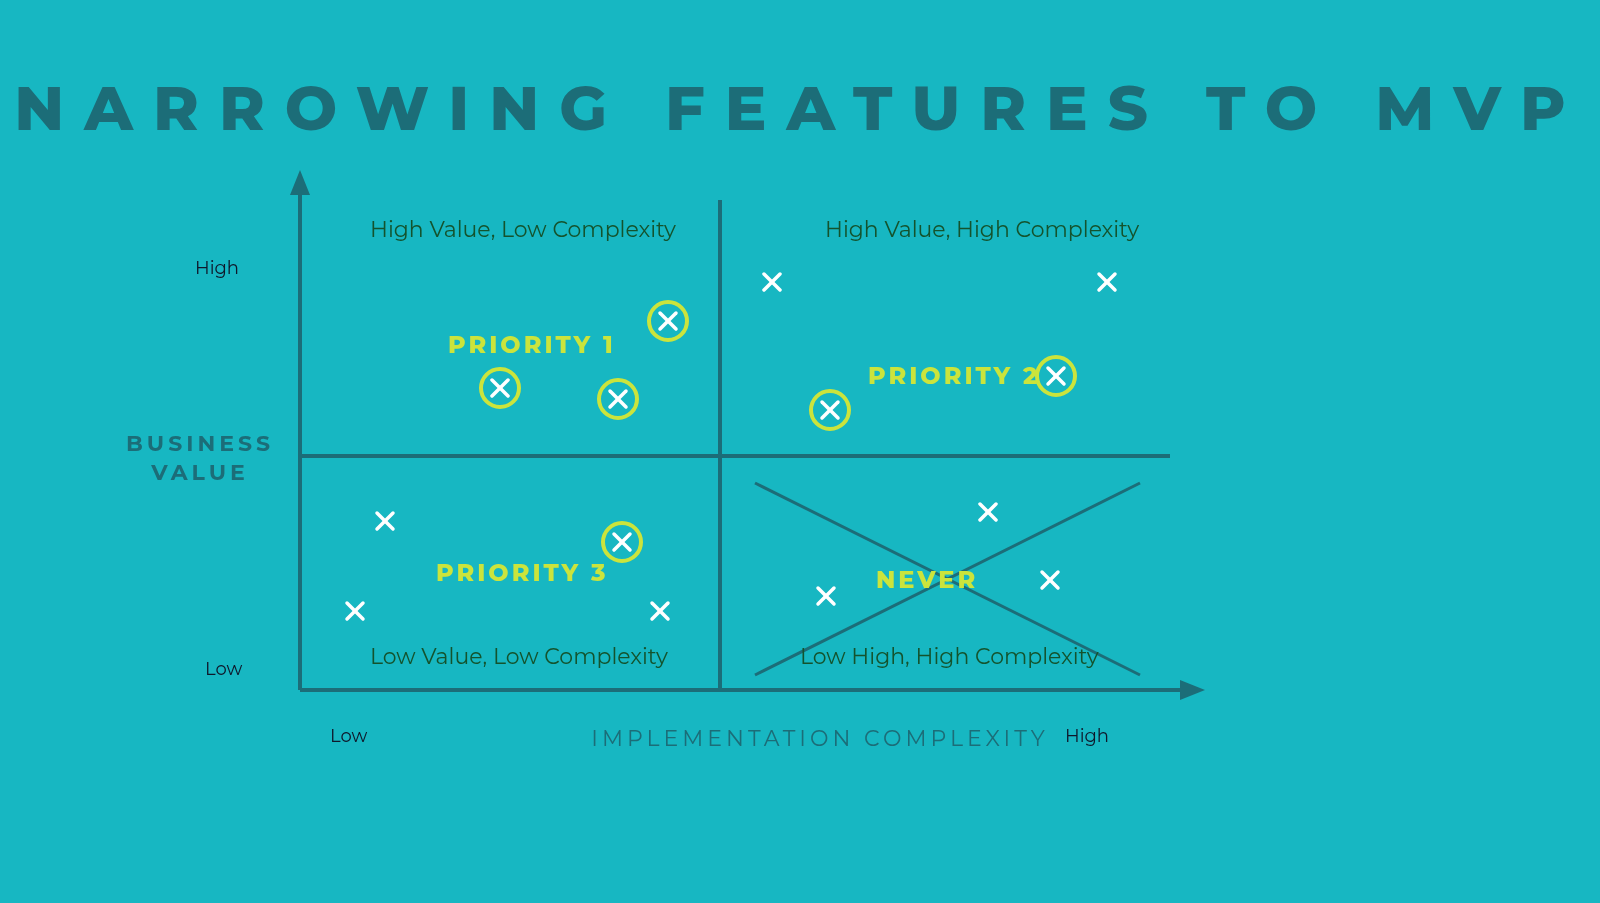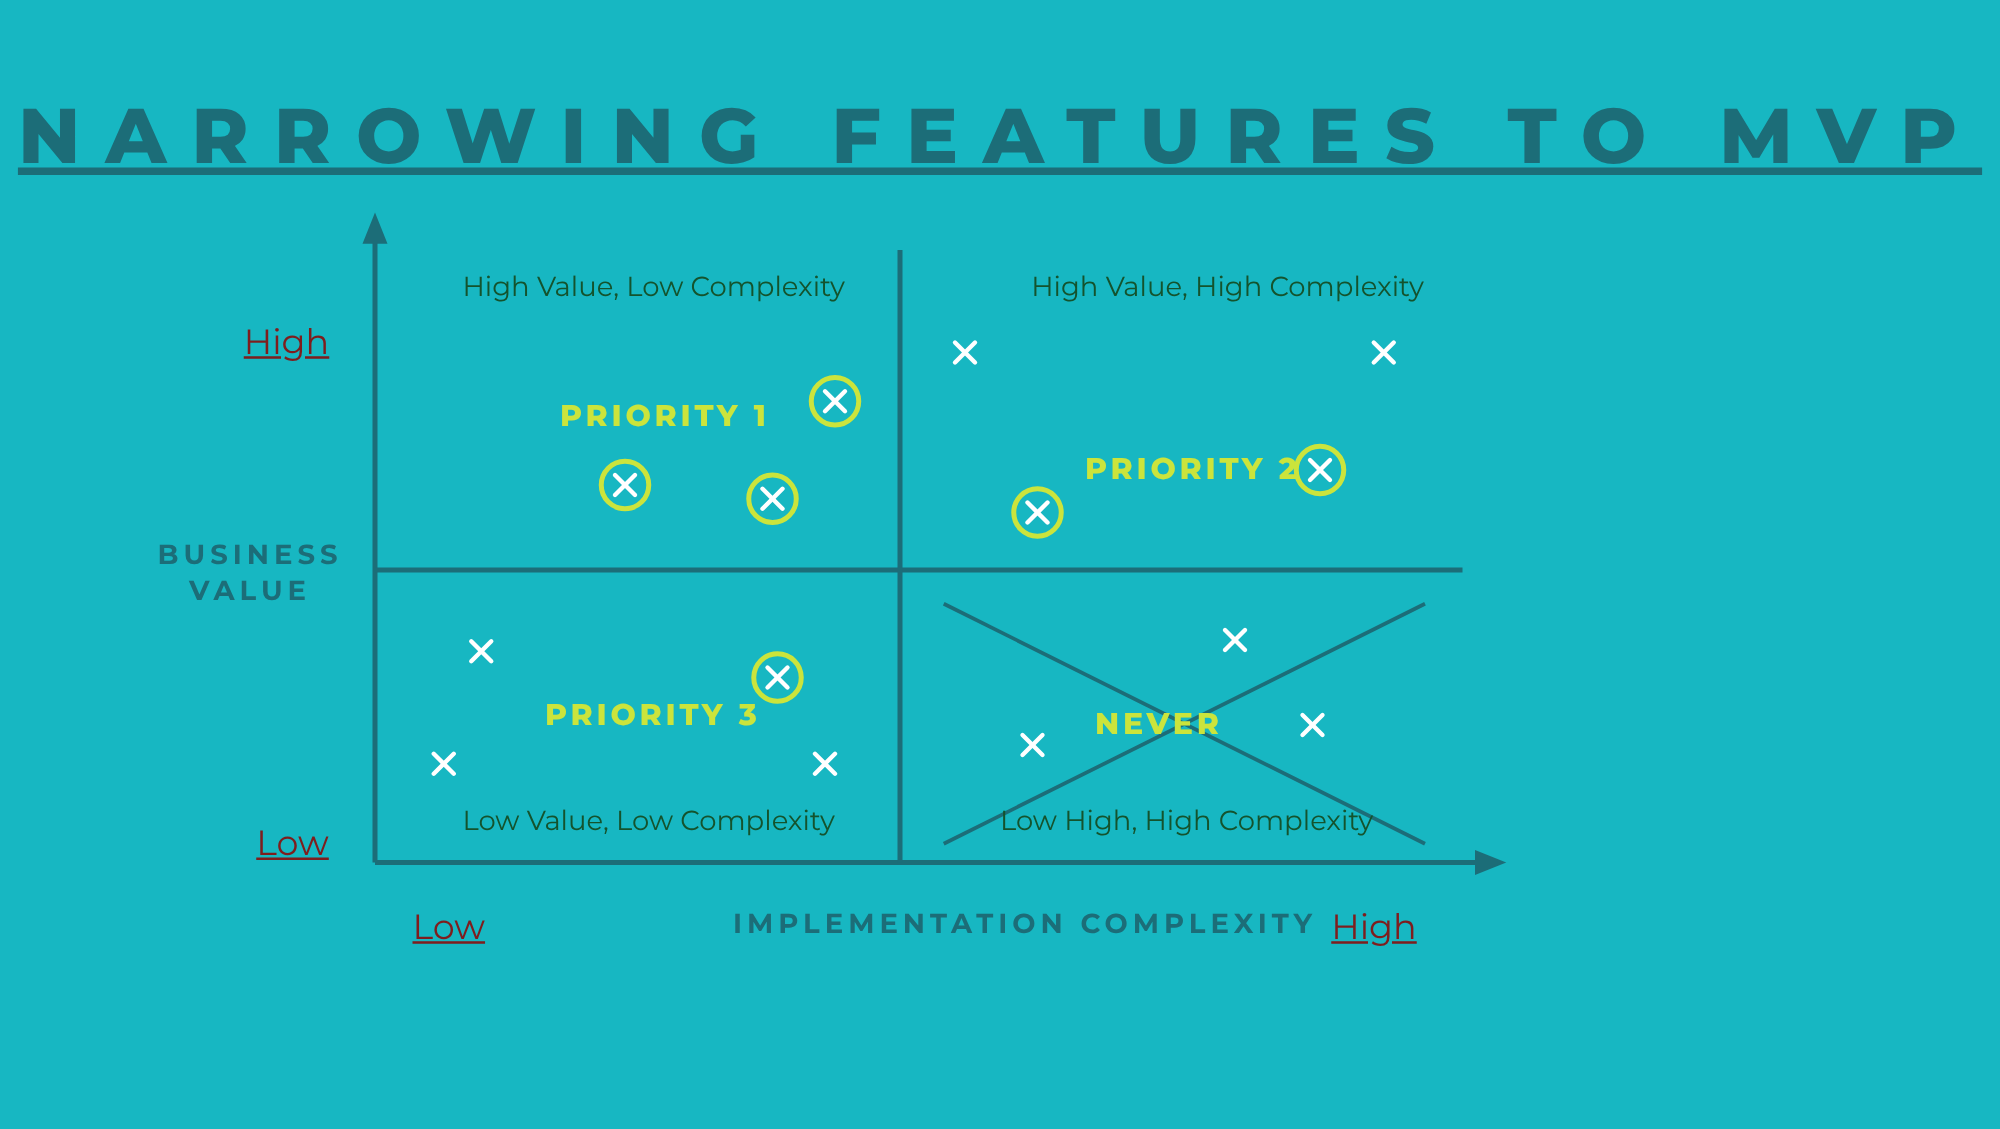--- a/index.html
+++ b/index.html
@@ -1,19 +1,19 @@
 <!DOCTYPE html>
 <html><head>
 <meta charset="utf-8">
 <style>
   html,body{margin:0;padding:0;width:1600px;height:903px;background:#17b7c2;font-family:Montserrat,"Segoe UI",Arial,sans-serif;overflow:hidden;}
-  .title{position:absolute;left:0;right:0;top:70px;text-align:center;font-size:62px;font-weight:800;letter-spacing:20px;color:#1c6d78;text-decoration:underline;}
+  .title{position:absolute;left:0;right:0;top:70px;text-align:center;font-size:62px;font-weight:800;letter-spacing:20px;color:#1c6d78;}
   .y-axis-label{position:absolute;left:110px;top:430px;width:180px;text-align:center;font-size:22px;font-weight:700;letter-spacing:4px;color:#1c6d78;line-height:1.3;}
-  .x-axis-label{position:absolute;left:300px;right:260px;top:725px;text-align:center;font-size:22px;font-weight:700;letter-spacing:4px;color:#1c6d78;}
-  .tick{position:absolute;font-size:28px;color:#7f1d1d;text-decoration:underline;}
+  .x-axis-label{position:absolute;left:300px;right:260px;top:725px;text-align:center;font-size:22px;font-weight:400;letter-spacing:4px;color:#1c6d78;}
+  .tick{position:absolute;font-size:18px;color:#0f172a;}
   .quad-desc{position:absolute;font-size:22px;color:#14532d;white-space:nowrap;}
   .quad-label{position:absolute;font-size:24px;font-weight:800;letter-spacing:3px;color:#cbe43c;}
   svg.plot{position:absolute;left:0;top:0;}
   .marker{position:absolute;}
   .marker svg{display:block;}
 </style>
 </head>
 <body>
 
 <div class="title">NARROWING FEATURES TO MVP</div>
@@ -42,21 +42,21 @@
 <div class="tick" style="left:195px;top:257px;">High</div>
 <div class="tick" style="left:205px;top:658px;">Low</div>
 <div class="tick" style="left:330px;top:725px;">Low</div>
 <div class="tick" style="left:1065px;top:725px;">High</div>
 
 <div class="quad-desc" style="left:370px;top:216px;">High Value, Low Complexity</div>
 <div class="quad-desc" style="left:825px;top:216px;">High Value, High Complexity</div>
 <div class="quad-desc" style="left:370px;top:643px;">Low Value, Low Complexity</div>
 <div class="quad-desc" style="left:800px;top:643px;">Low High, High Complexity</div>
 
-<div class="quad-label" style="left:448px;top:319px;">PRIORITY 1</div>
+<div class="quad-label" style="left:448px;top:330px;">PRIORITY 1</div>
 <div class="quad-label" style="left:868px;top:317px;margin-top:44px;">PRIORITY 2</div>
 <div class="quad-label" style="left:436px;top:558px;">PRIORITY 3</div>
 <div class="quad-label" style="left:876px;top:565px;">NEVER</div>
 
 <div id="markers">
     <div class="marker" style="left: 478px; top: 366px;">
       <svg width="44" height="44">
         <circle cx="22" cy="22" r="19" fill="none" stroke="#cbe43c" stroke-width="4"></circle>
         <line x1="14" y1="14" x2="30" y2="30" stroke="#ffffff" stroke-width="3.5" stroke-linecap="round"></line>
         <line x1="30" y1="14" x2="14" y2="30" stroke="#ffffff" stroke-width="3.5" stroke-linecap="round"></line>

